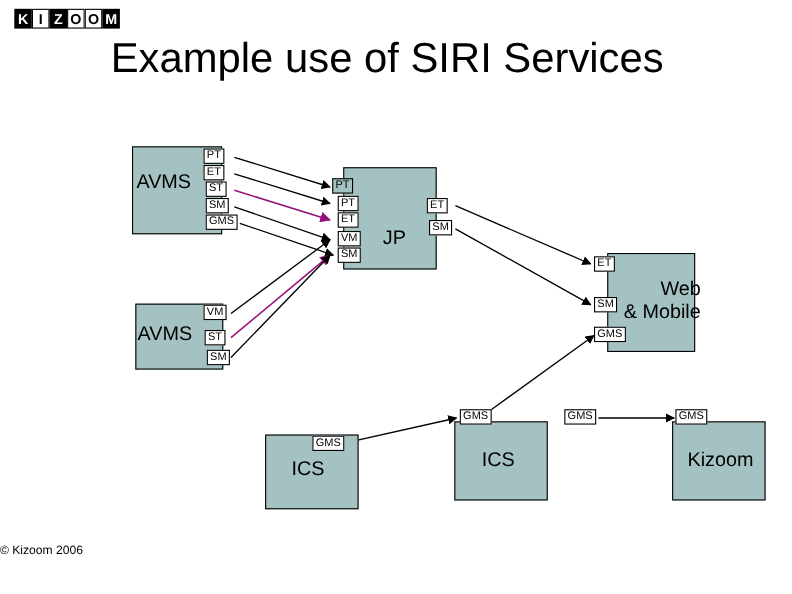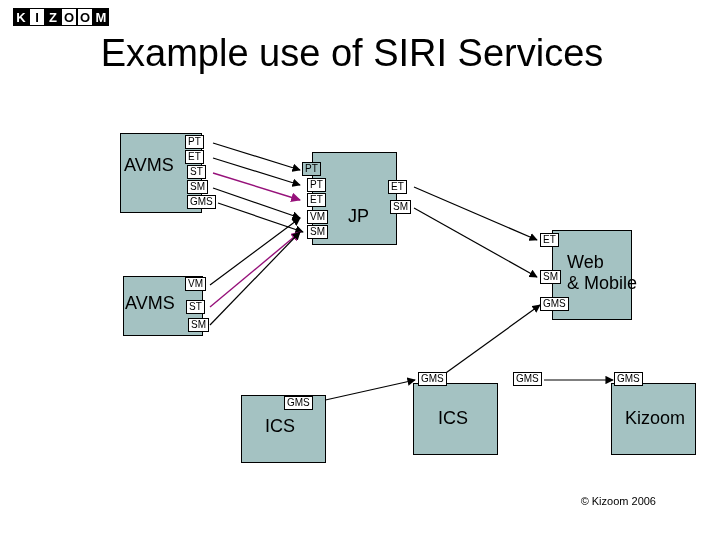--- a/index.html
+++ b/index.html
@@ -13,34 +13,34 @@
   #logo .blk{background:#000;color:#fff;}
   #logo .wht{background:#fff;color:#000;border:1px solid #000;box-sizing:border-box;}
 
   
   #title{position:absolute;left:0;top:32px;width:704px;text-align:center;
          font-size:38px;font-family:"Arial",sans-serif;color:#000;}
 
   
   .box{position:absolute;background:#a4c2c2;border:1px solid #000;box-sizing:border-box;}
   .label{position:absolute;font-size:18px;color:#000;white-space:nowrap;}
-  .weblabel{position:absolute;font-size:18px;color:#000;white-space:nowrap;text-align:left;}
+  .weblabel{position:absolute;font-size:18px;color:#000;white-space:nowrap;text-align:right;}
 
   
   .port{position:absolute;font-size:10px;line-height:12px;height:14px;
         padding:0 2px;min-width:16px;text-align:center;
         background:#fff;border:1px solid #000;box-sizing:border-box;
         font-family:Arial,Helvetica,sans-serif;color:#000;}
   .portc{position:absolute;font-size:10px;line-height:12px;height:14px;
          padding:0 2px;min-width:16px;text-align:center;
          background:#a4c2c2;border:1px solid #000;box-sizing:border-box;
          font-family:Arial,Helvetica,sans-serif;color:#000;}
 
   
-  #footer{position:absolute;left:0;top:495px;width:656px;text-align:right;
+  #footer{position:absolute;left:0;top:495px;width:656px;text-align:left;
           font-size:11px;color:#000;}
 
   
   #conns{position:absolute;left:0;top:0;width:720px;height:540px;pointer-events:none;}
 </style>
 </head>
 <body>
 
 <div id="stage">
 

